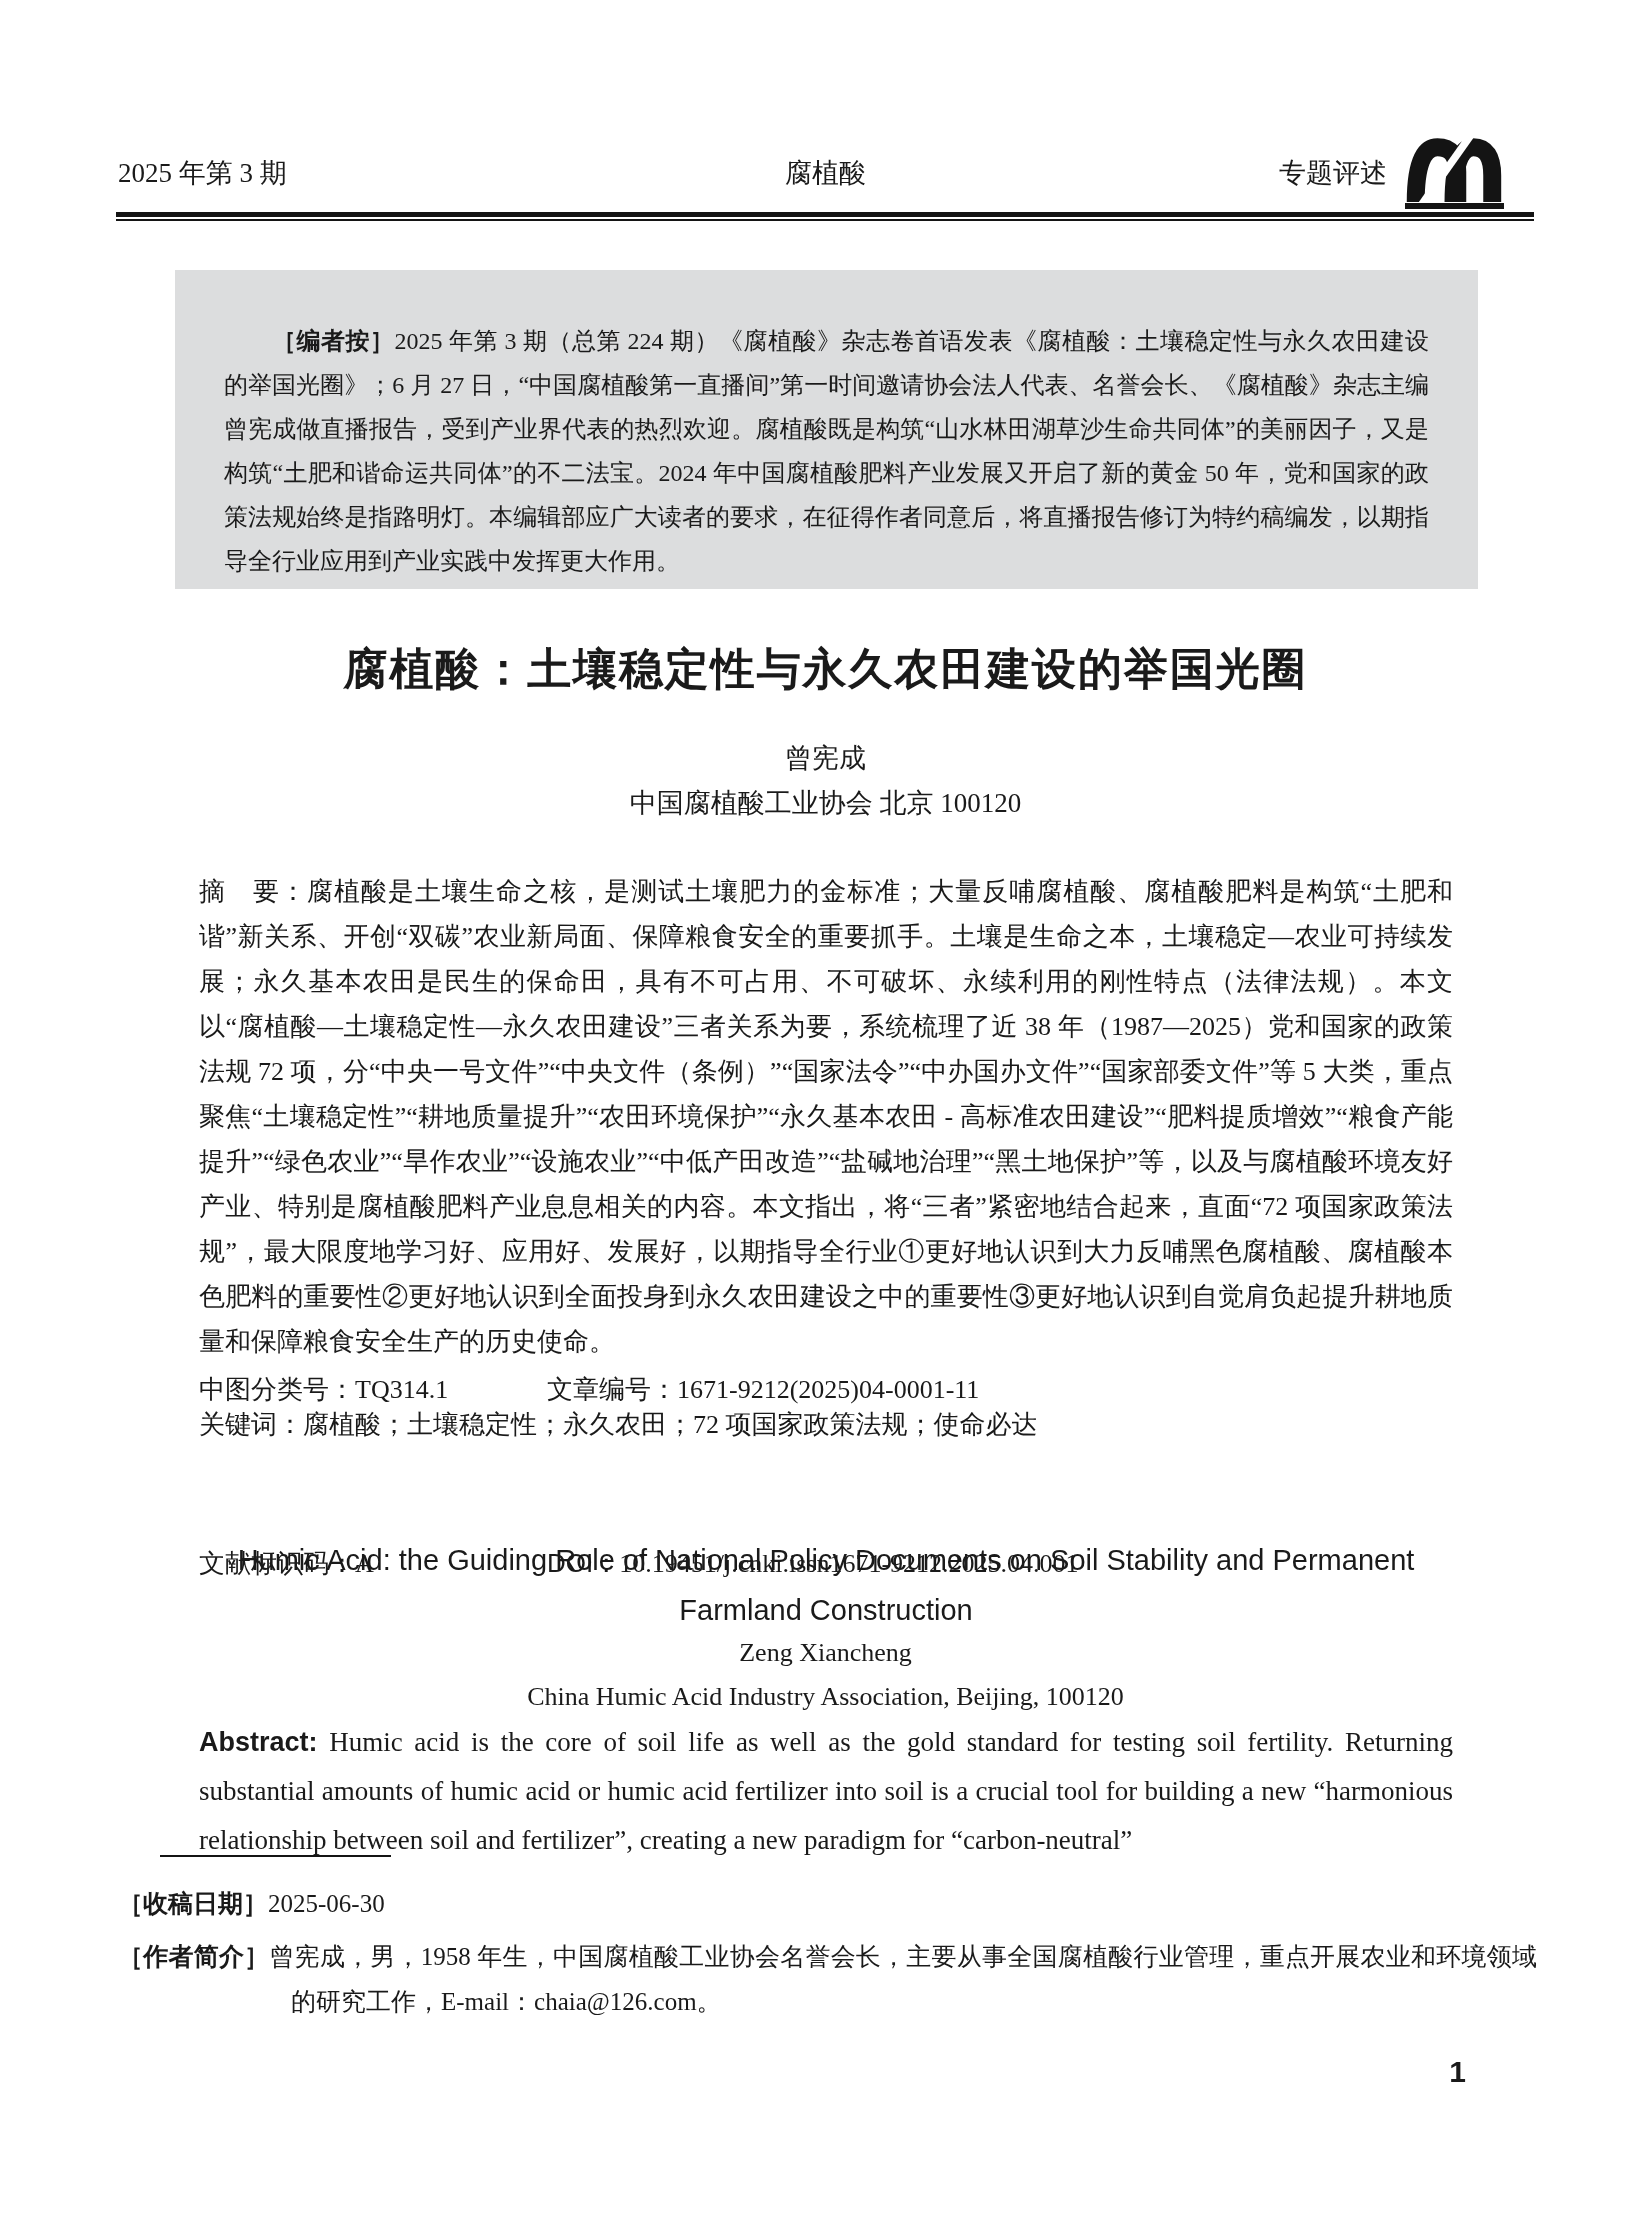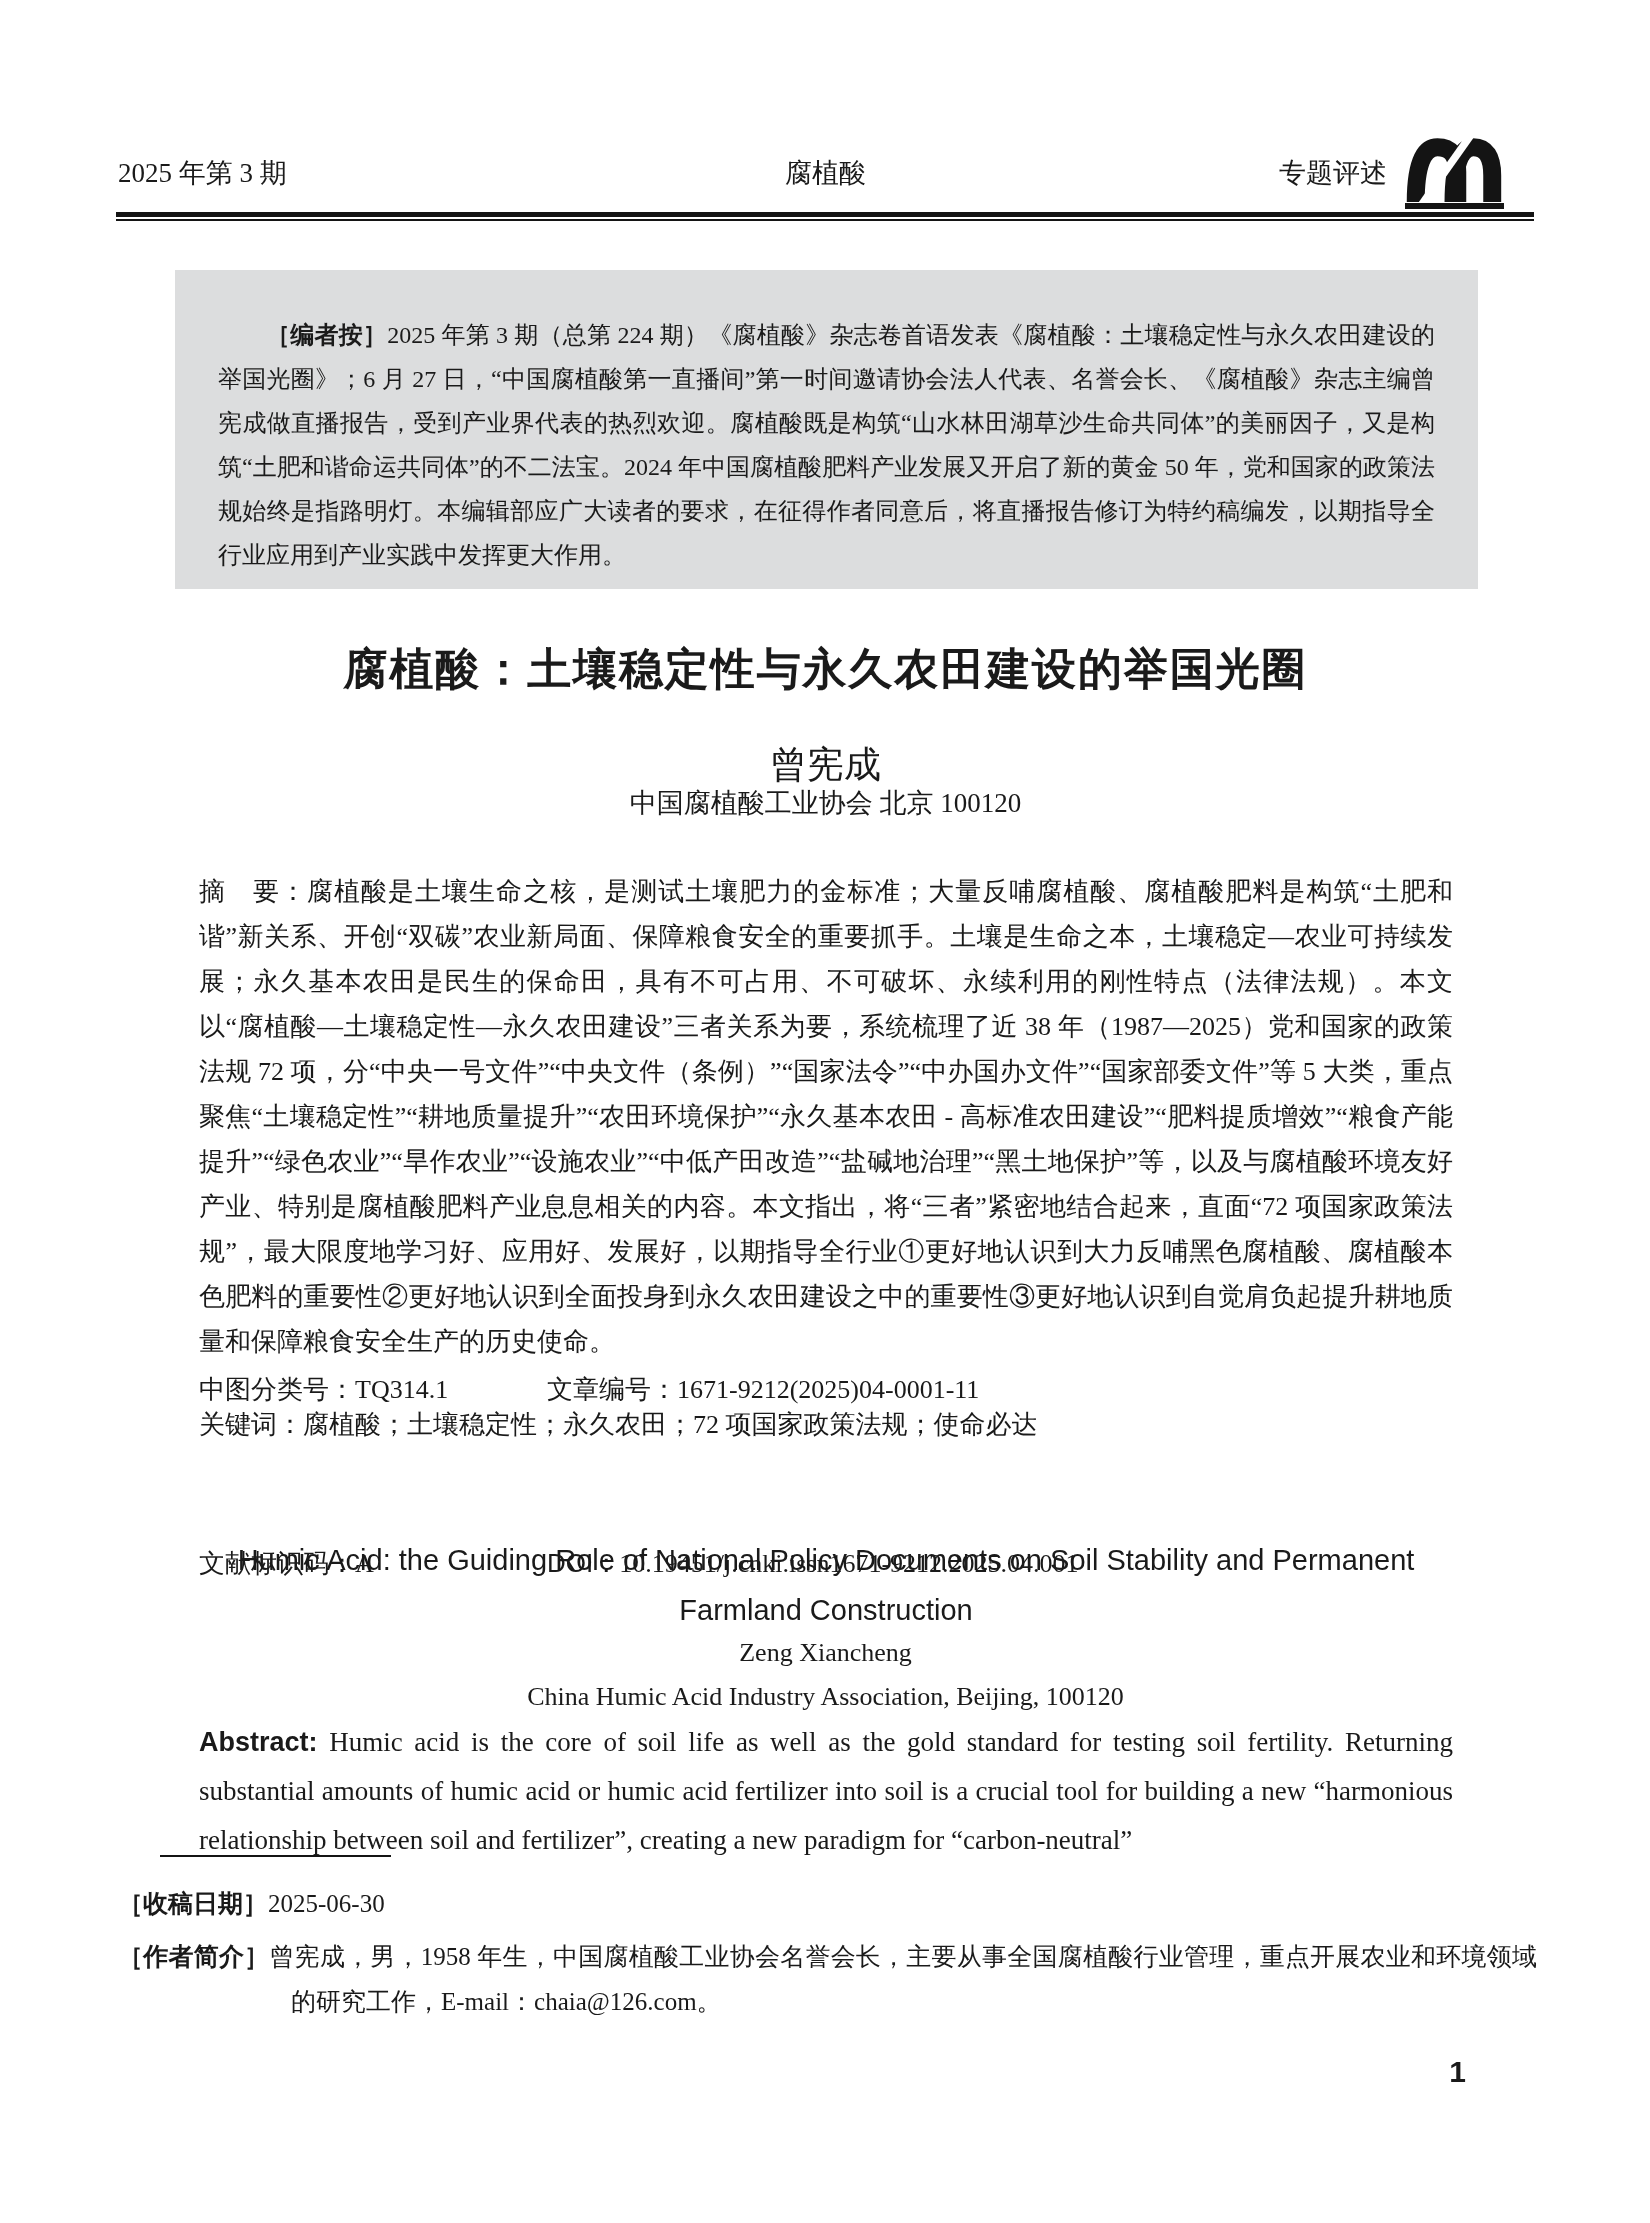--- a/index.html
+++ b/index.html
@@ -18,31 +18,31 @@
   .logo{position:absolute;top:134px;left:1405px;width:97px;height:68px;}
   .logo-bar{position:absolute;top:203px;left:1405px;width:99px;height:5.8px;background:#141414;}
   .rule-thick{position:absolute;top:212px;left:116px;width:1418px;height:4.9px;background:#141414;}
   .rule-thin{position:absolute;top:219px;left:116px;width:1418px;height:1.5px;background:#141414;}
   
   .editor-box{
     position:absolute;top:270px;left:175px;width:1303px;height:319px;
     background:#dcddde;box-sizing:border-box;padding:35px 35px 0 35px;
   }
   .editor-box p{
-    margin:8px;font-size:24px;line-height:44px;text-align:justify;
+    margin:14px;font-size:24px;line-height:44px;text-align:justify;
     text-indent:2em;
   }
   .editor-box .lbl{font-family:"Liberation Sans","DejaVu Sans",sans-serif;font-weight:bold;}
   
   .title-cn{
     position:absolute;top:640px;left:0;width:100%;text-align:center;
     font-family:"Liberation Sans","DejaVu Sans",sans-serif;
     font-size:44px;font-weight:bold;letter-spacing:1.9px;margin:0;
   }
-  .author-cn{position:absolute;top:740px;left:0;width:100%;text-align:center;font-size:37px;}
+  .author-cn{position:absolute;top:740px;left:0;width:100%;text-align:center;font-size:27px;}
   .affil-cn{position:absolute;top:785px;left:0;width:100%;text-align:center;font-size:27px;}
   
   .abstract-cn{
     position:absolute;top:869px;left:199px;width:1254px;
     font-size:26px;line-height:45px;text-align:justify;margin:0;
   }
   .blabel{font-family:"Liberation Sans","DejaVu Sans",sans-serif;font-weight:normal;}
   .kw-row{position:absolute;top:1407px;left:199px;width:1254px;font-size:26px;}
   .meta-row{position:absolute;left:199px;width:1254px;font-size:26px;}
   .meta-row1{top:1372px;}

